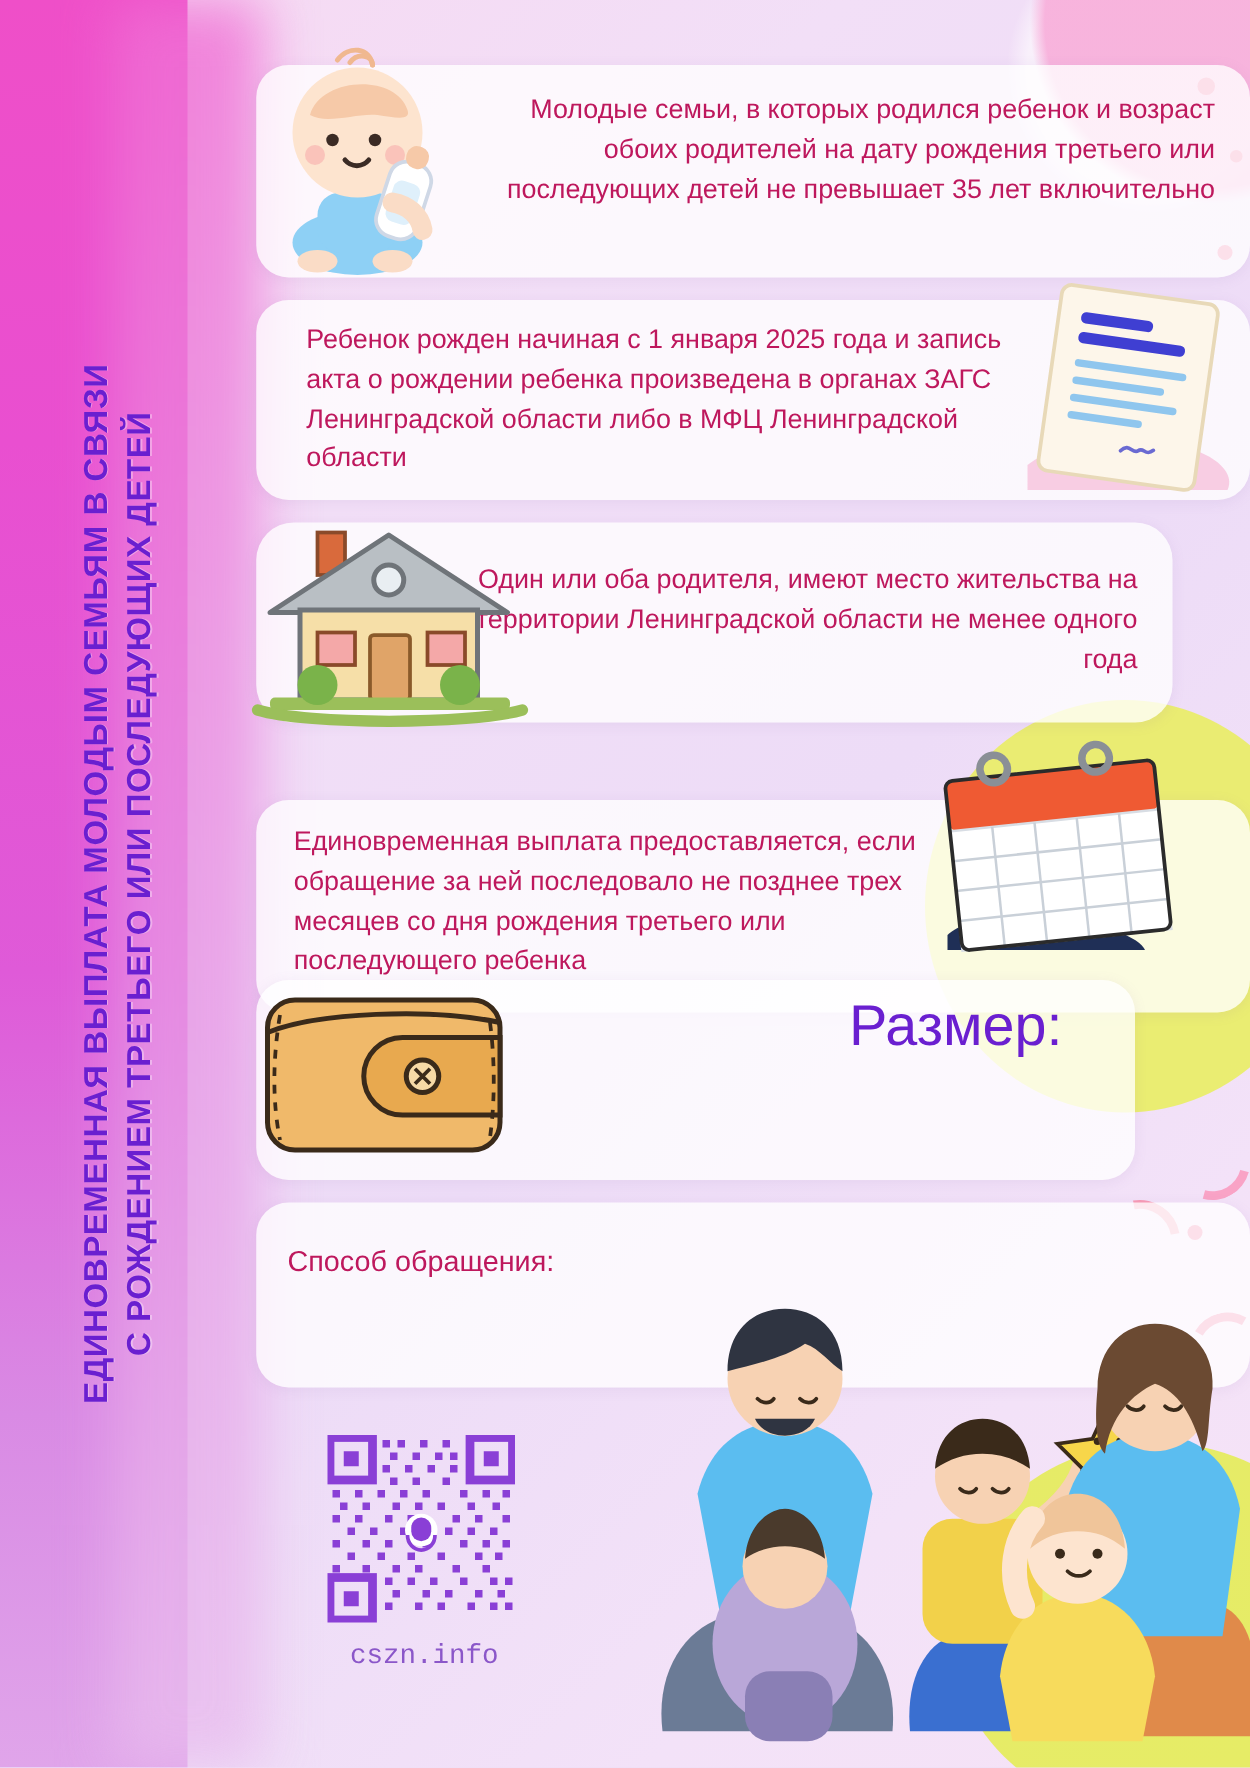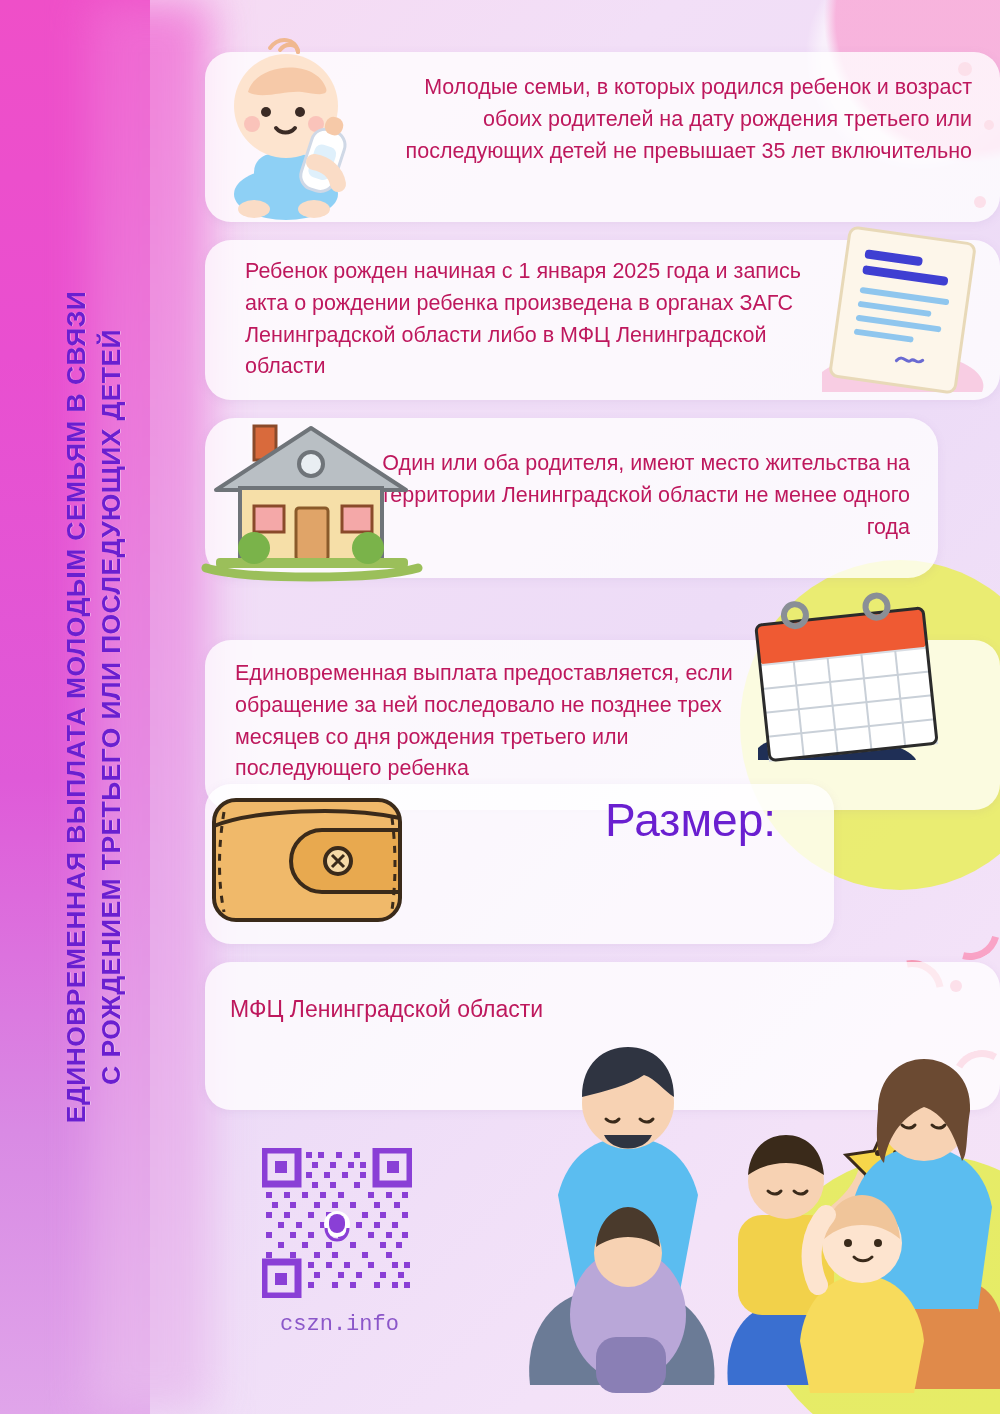--- a/index.html
+++ b/index.html
@@ -70,21 +70,21 @@
     margin:0;color:#be185d;font-size:21.5px;line-height:1.48;
   }
   .c1{left:205px;top:52px;width:795px;height:170px;}
   .c1 .txt{position:absolute;right:28px;top:20px;width:570px;text-align:right;}
   .c2{left:205px;top:240px;width:795px;height:160px;}
   .c2 .txt{position:absolute;left:40px;top:16px;width:560px;text-align:left;}
   .c3{left:205px;top:418px;width:733px;height:160px;border-radius:30px;}
   .c3 .txt{position:absolute;right:28px;top:30px;width:540px;text-align:right;}
   .c4{left:205px;top:596px;width:795px;height:170px;margin-top:44px;}
   .c4 .txt{position:absolute;left:30px;top:18px;width:520px;text-align:left;}
-  .c5{left:205px;top:784px;width:629px;height:160px;}
+  .c5{left:205px;top:784px;width:703px;height:160px;}
   .c6{left:205px;top:962px;width:795px;height:148px;}
   .c6 .txt{position:absolute;left:25px;top:30px;width:520px;text-align:left;}
   .c6 p{font-size:23px;line-height:1.55;}
 
   .amount-label{
     position:absolute;right:58px;top:12px;
     color:#6a1fd0;font-size:46px;line-height:1.05;font-weight:normal;
   }
   .amount-value{
     position:absolute;right:60px;top:62px;
@@ -222,21 +222,21 @@
   <path d="M18 48c40-16 130-20 186-8" stroke="#3a2a1a" stroke-width="4" fill="none"></path>
   <path d="M126 52h78v62h-78a31 31 0 010-62z" fill="#e8a94f" stroke="#3a2a1a" stroke-width="4"></path>
   <circle cx="142" cy="83" r="13" fill="#f6d9a6" stroke="#3a2a1a" stroke-width="4"></circle>
   <path d="M136 77l12 12M148 77l-12 12" stroke="#3a2a1a" stroke-width="3"></path>
   <path d="M28 34c-6 36-6 70 0 100" stroke="#3a2a1a" stroke-width="3" fill="none" stroke-dasharray="7 7"></path>
   <path d="M196 40c4 30 4 64 0 92" stroke="#3a2a1a" stroke-width="3" fill="none" stroke-dasharray="7 7"></path>
 </svg>
 
 <div class="card c6">
   <div class="txt">
-    <p>МФЦ Ленинградской области</p>
+    <p>Способ обращения:</p>
   </div>
 </div>
 
 <svg class="ill" style="left:500px;top:985px;" width="500" height="420" viewBox="0 0 500 420">
 
   <path d="M30 400c-6-50 20-84 52-92l40-8 44 10c30 10 52 44 48 90z" fill="#6b7b96"></path>
   <path d="M58 210c10-40 38-58 70-58s60 18 70 58l-18 96H76z" fill="#5bbdf0"></path>
   <circle cx="128" cy="118" r="46" fill="#f7d2b3"></circle>
   <path d="M82 112c0-34 22-50 46-50s46 16 46 50c-10-6-18-18-30-22-14 10-38 16-62 22z" fill="#2f3441"></path>
   <path d="M104 150c8 18 40 18 48 0" fill="#2f3441"></path>

